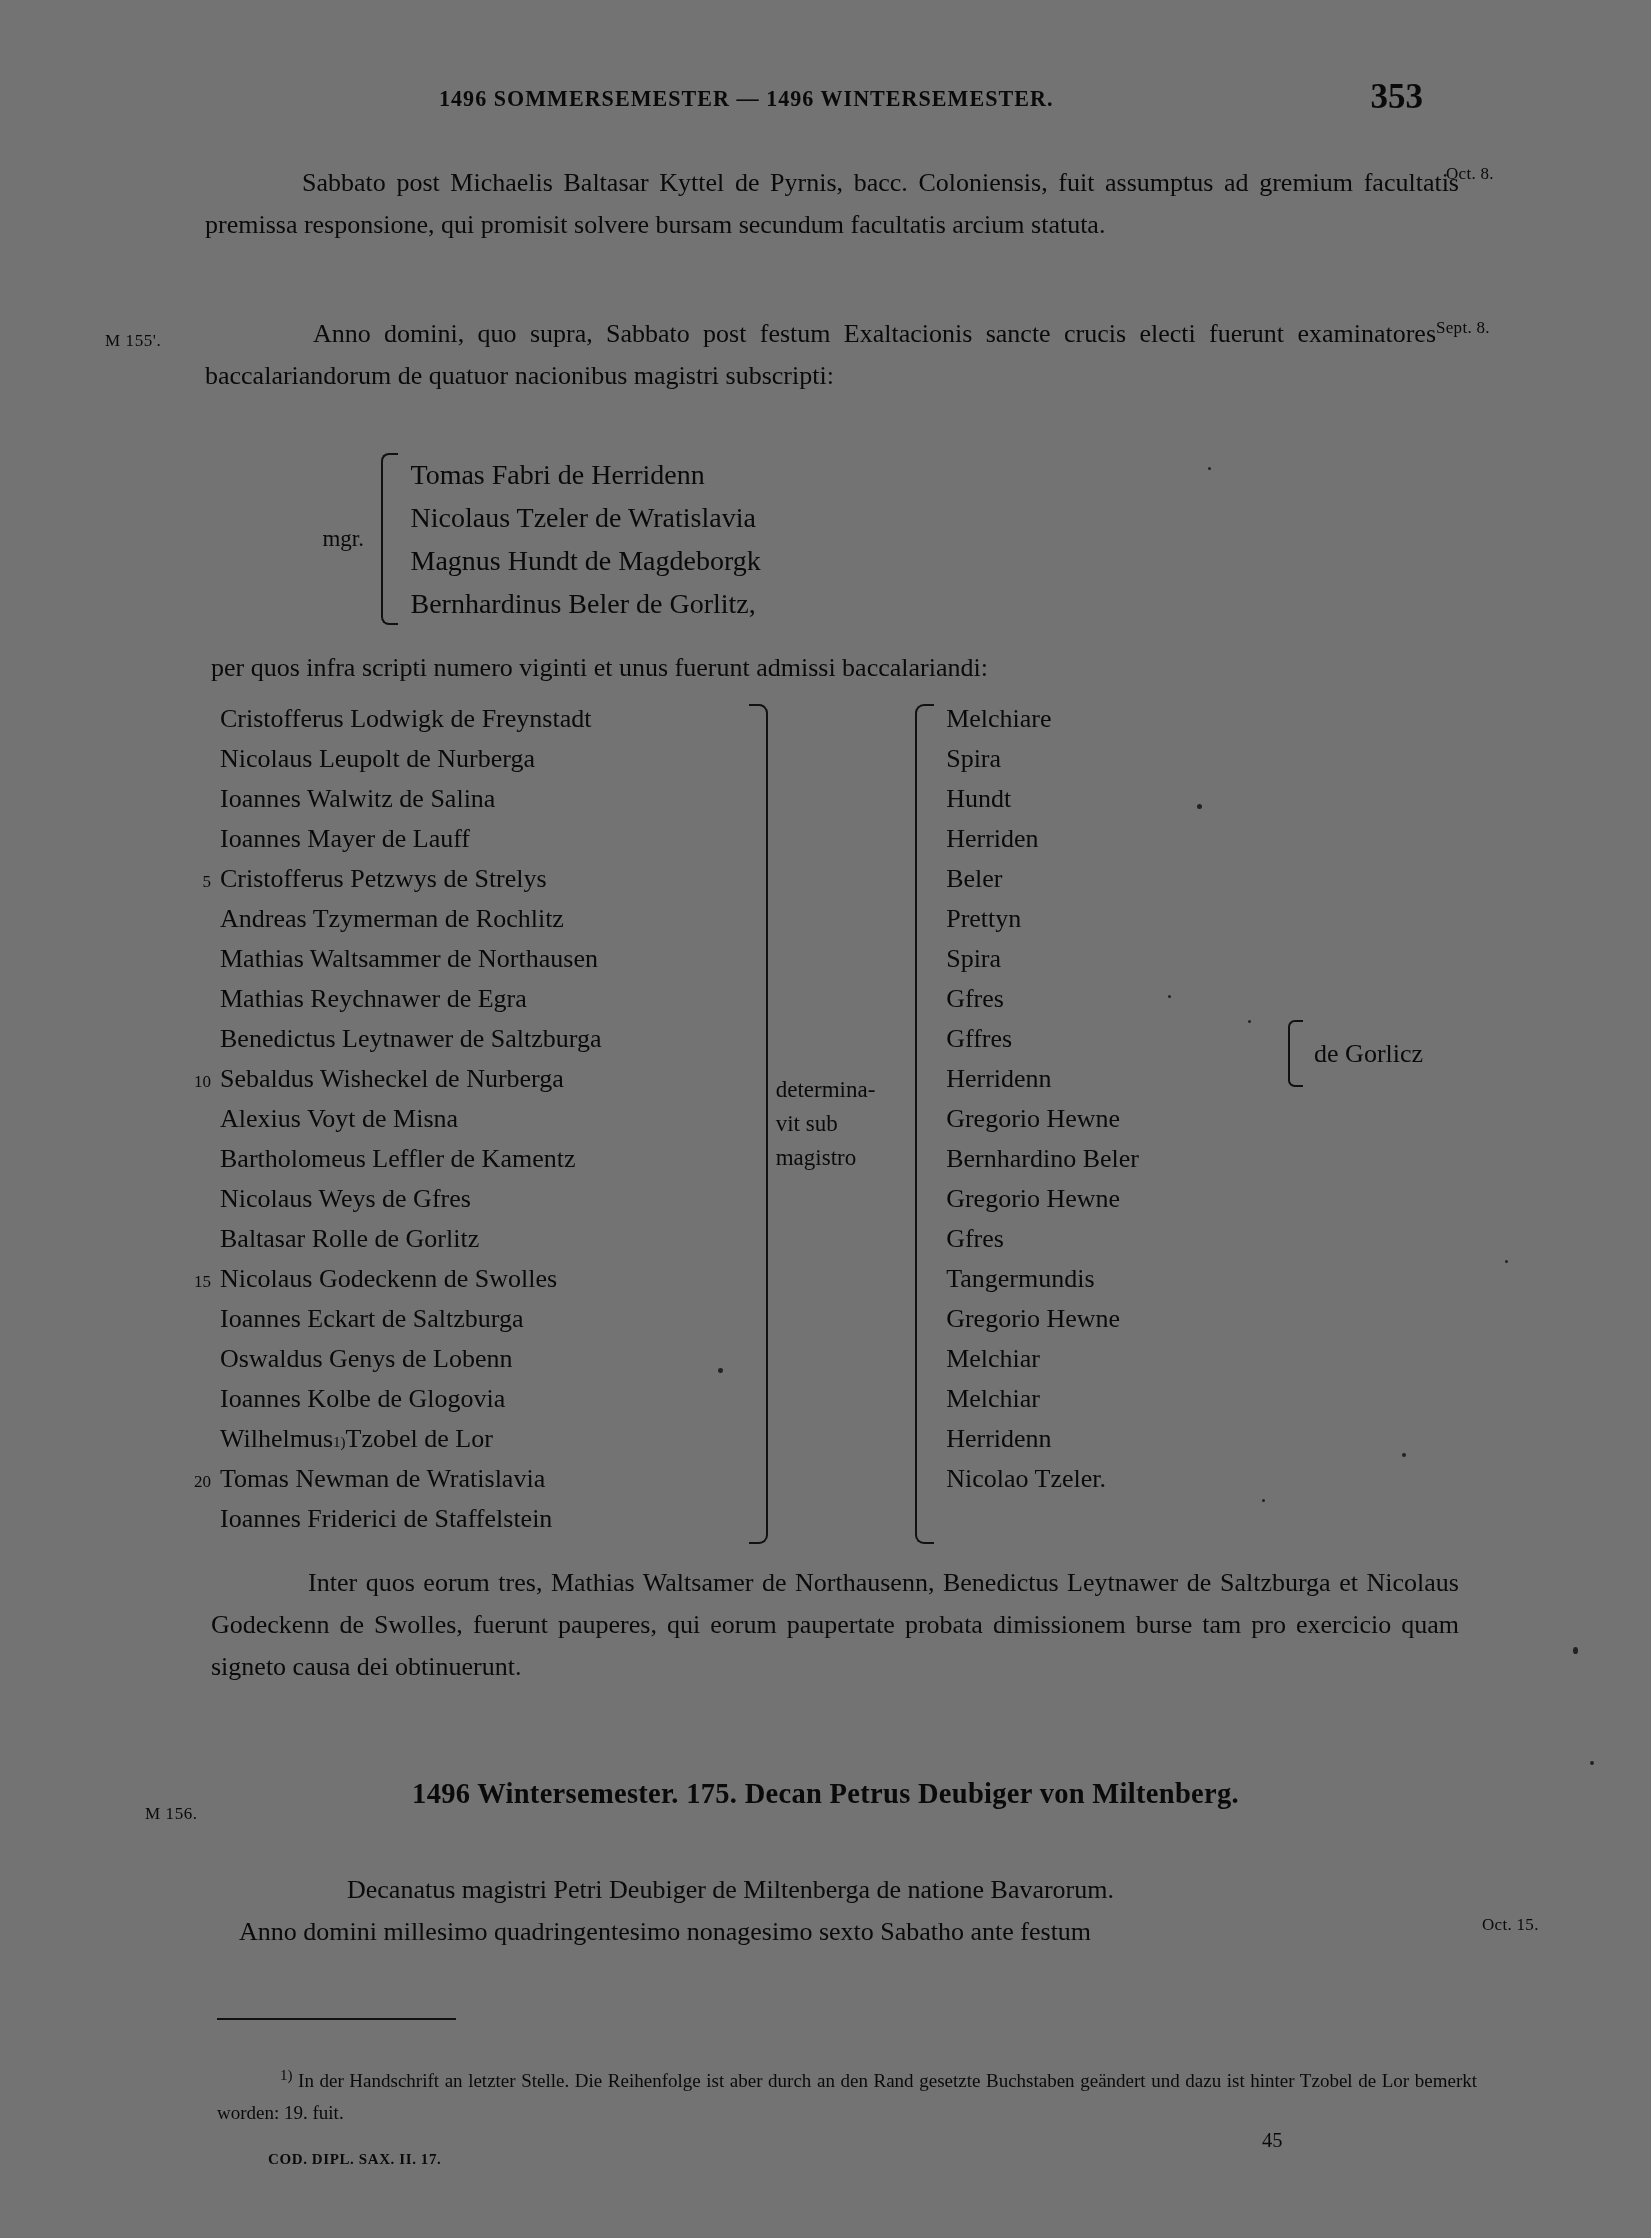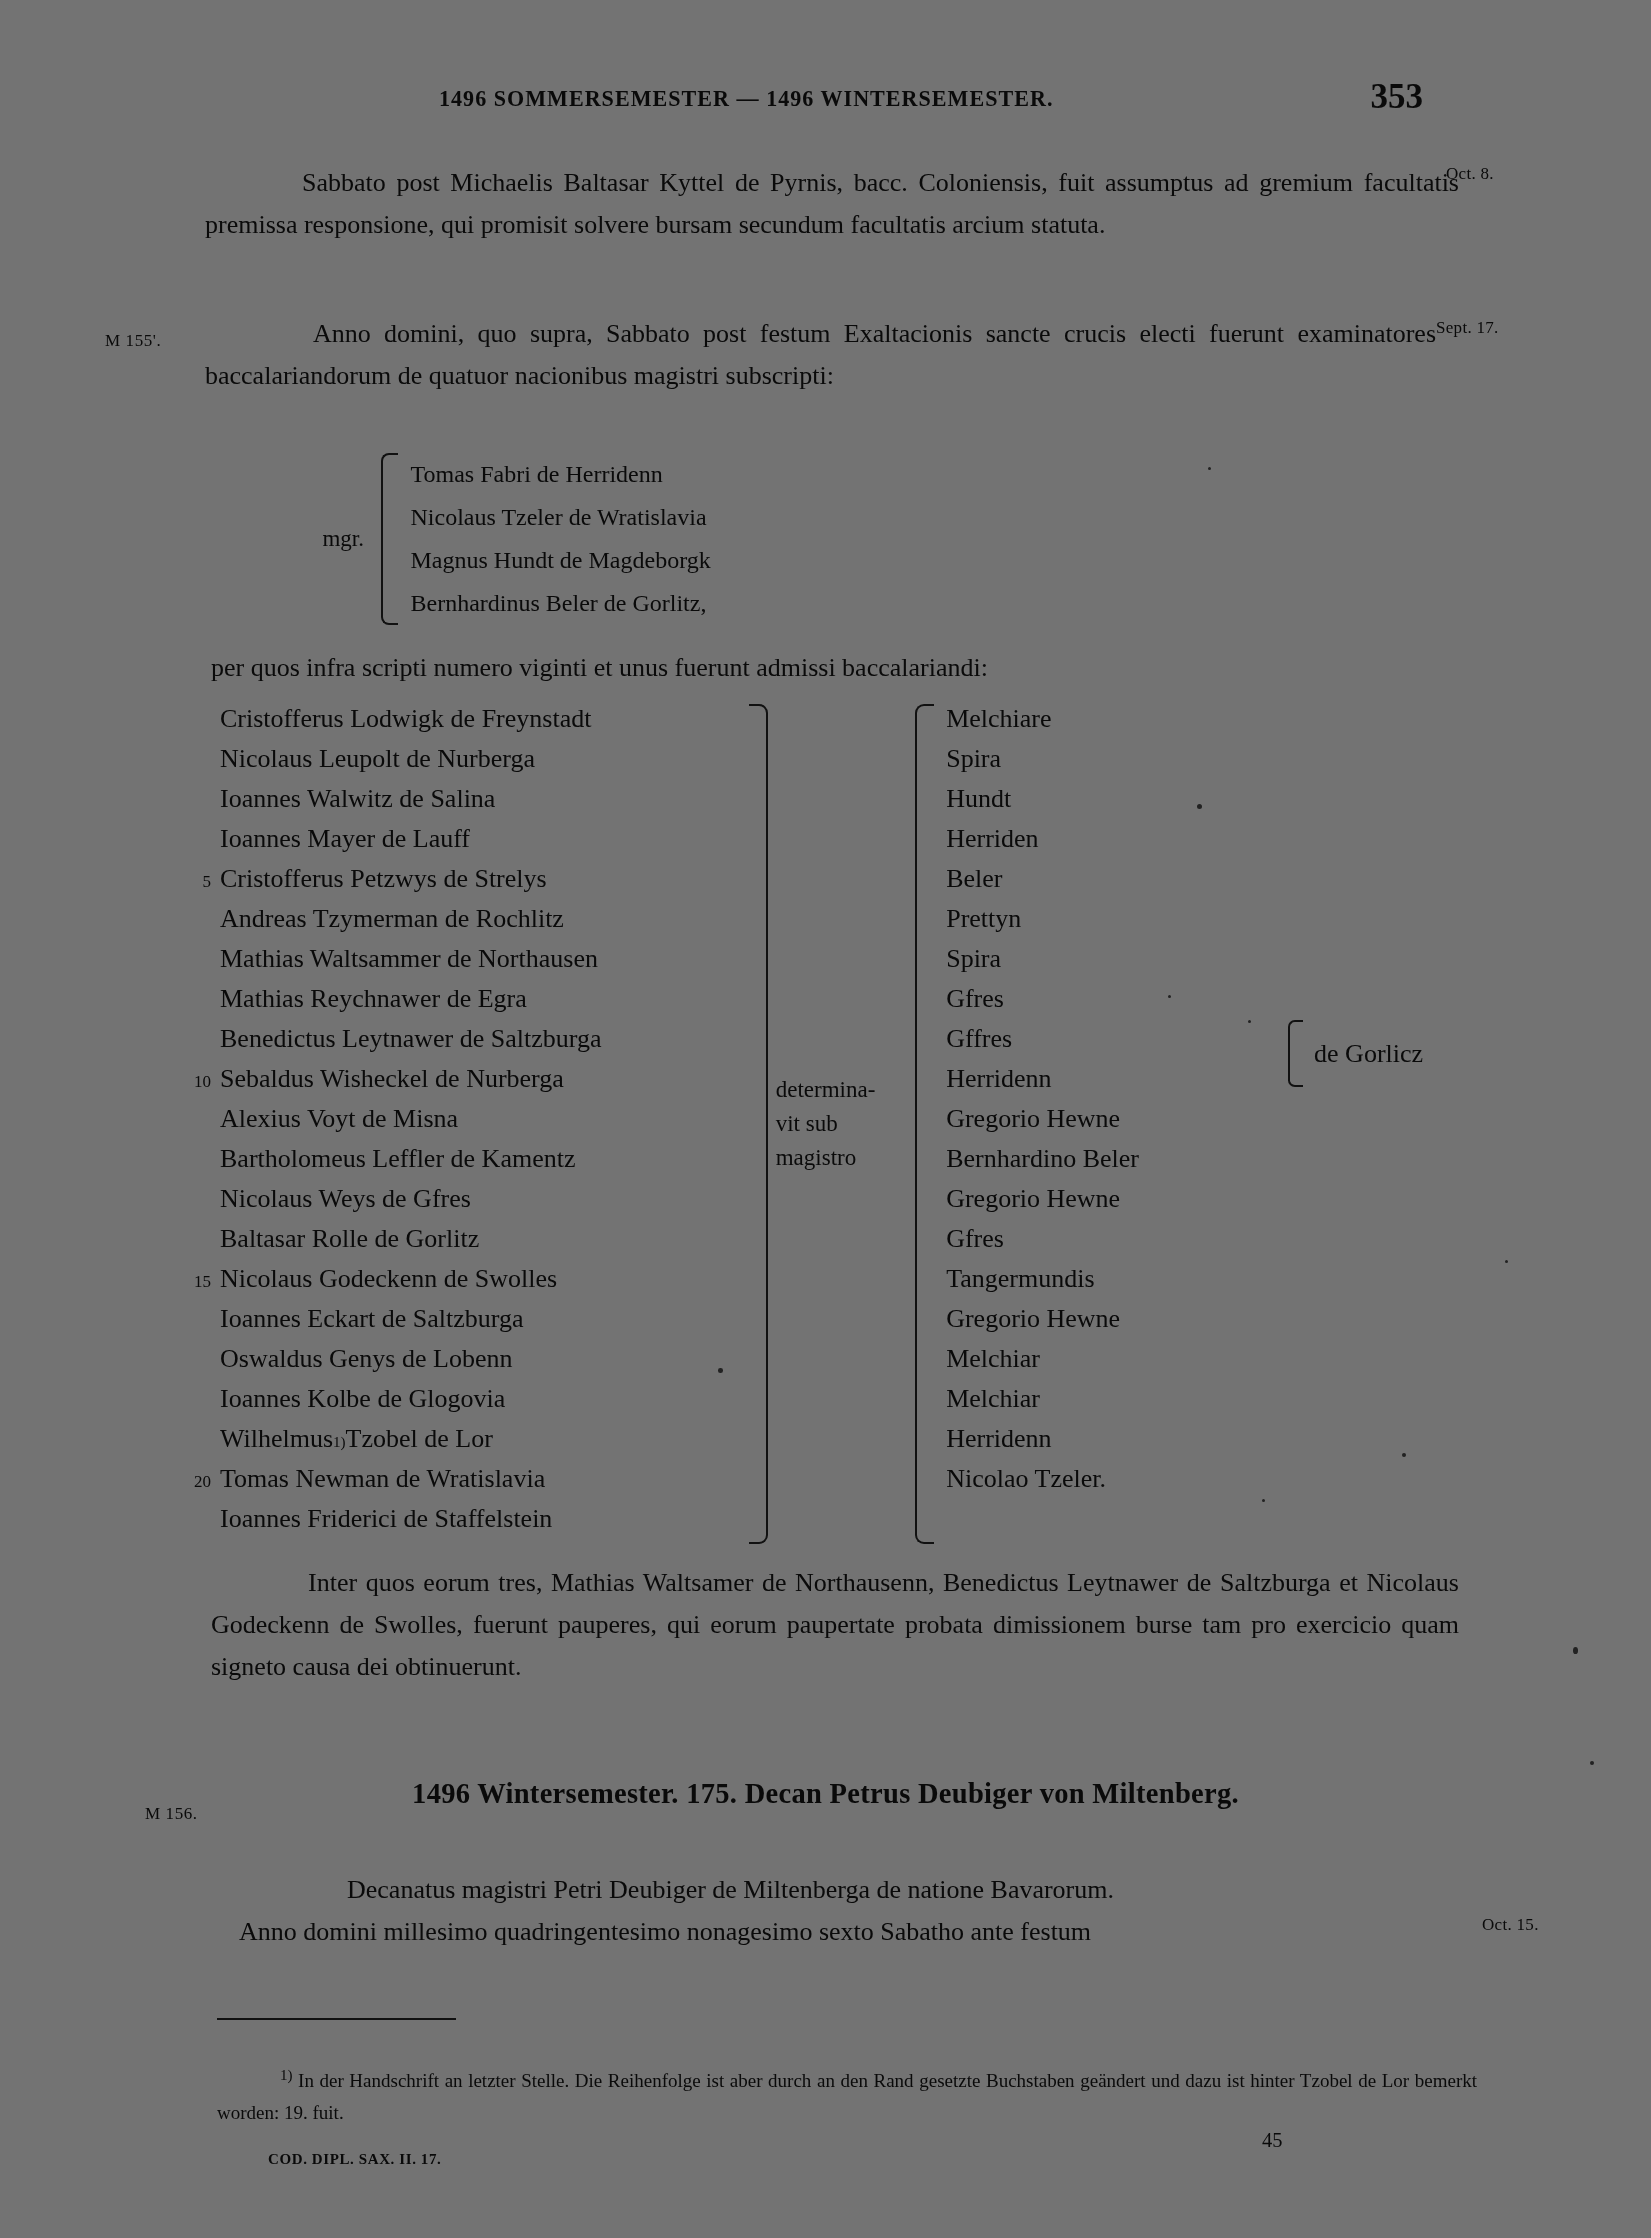--- a/index.html
+++ b/index.html
@@ -87,21 +87,21 @@
   }
   .brace-left {
     width: 15px;
     align-self: stretch;
     border-left: 2.8px solid #111;
     border-top: 2.8px solid #111;
     border-bottom: 2.8px solid #111;
     border-radius: 8px 0 0 8px;
     margin-right: 12.5px;
   }
-  .mgr-names { font-size: 24px; line-height: 43px; }
+  .mgr-names { font-size: 28px; line-height: 43px; }
 
   
   .lists {
     position: absolute;
     left: 171px;
     top: 704px;
     width: 1140px;
     display: flex;
   }
   .col-left {
@@ -233,21 +233,21 @@
 
   <div class="body-block" style="left:205px; top:162px; width:1254px;">
     <p><span style="display:inline-block;width:97px;"></span><span>Sabbato post Michaelis Baltasar Kyttel de Pyrnis, bacc. Coloniensis, fuit assumptus ad gremium facultatis premissa responsione, qui promisit solvere bursam secundum facultatis arcium statuta.</span></p>
   </div>
   <div class="datemark" style="position:absolute; left:1446px; top:164px;">Oct. 8.</div>
 
   <div class="marginal" style="left:105px; top:331px;">M 155'.</div>
   <div class="body-block" style="left:205px; top:313px; width:1231px;">
     <p><span style="display:inline-block;width:108px;"></span><span>Anno domini, quo supra, Sabbato post festum Exaltacionis sancte crucis electi fuerunt examinatores baccalariandorum de quatuor nacionibus magistri subscripti:</span></p>
   </div>
-  <div class="datemark" style="position:absolute; left:1436px; top:318px;">Sept. 17.</div>
+  <div class="datemark" style="position:absolute; left:1436px; top:318px;">Sept. 8.</div>
 
   <div class="mgr-group">
     <div class="mgr-label">mgr.</div>
     <div class="brace-left"></div>
     <div class="mgr-names">
       <div>Tomas Fabri de Herridenn</div>
       <div>Nicolaus Tzeler de Wratislavia</div>
       <div>Magnus Hundt de Magdeborgk</div>
       <div>Bernhardinus Beler de Gorlitz,</div>
     </div>

